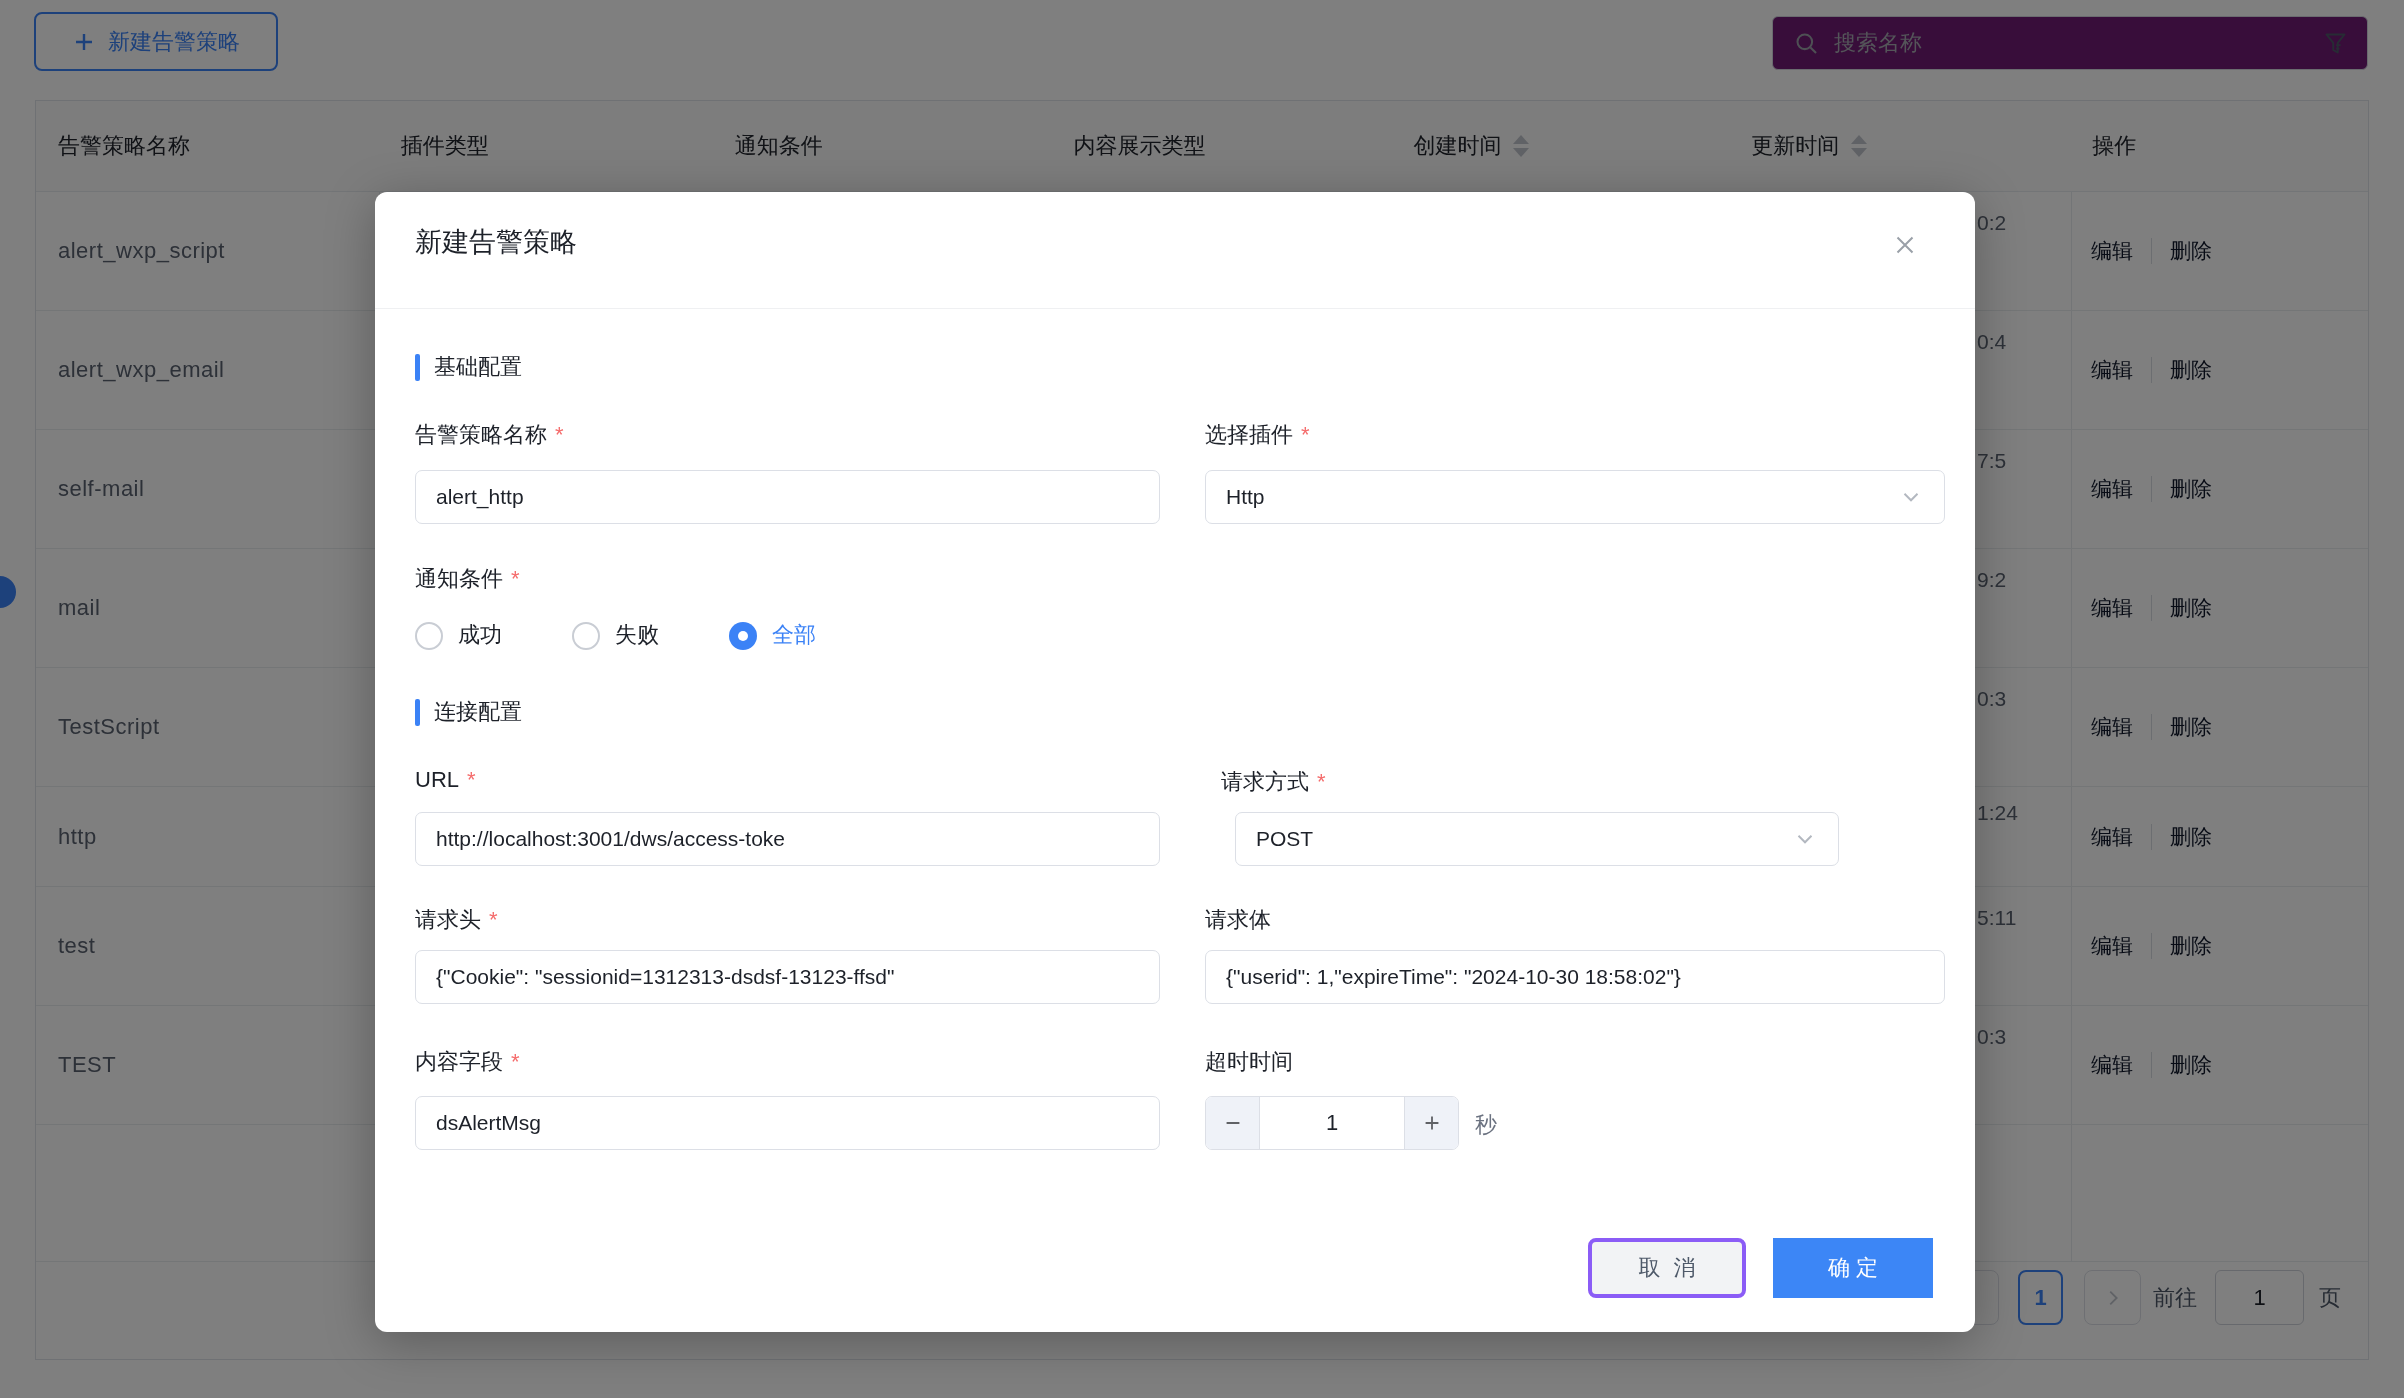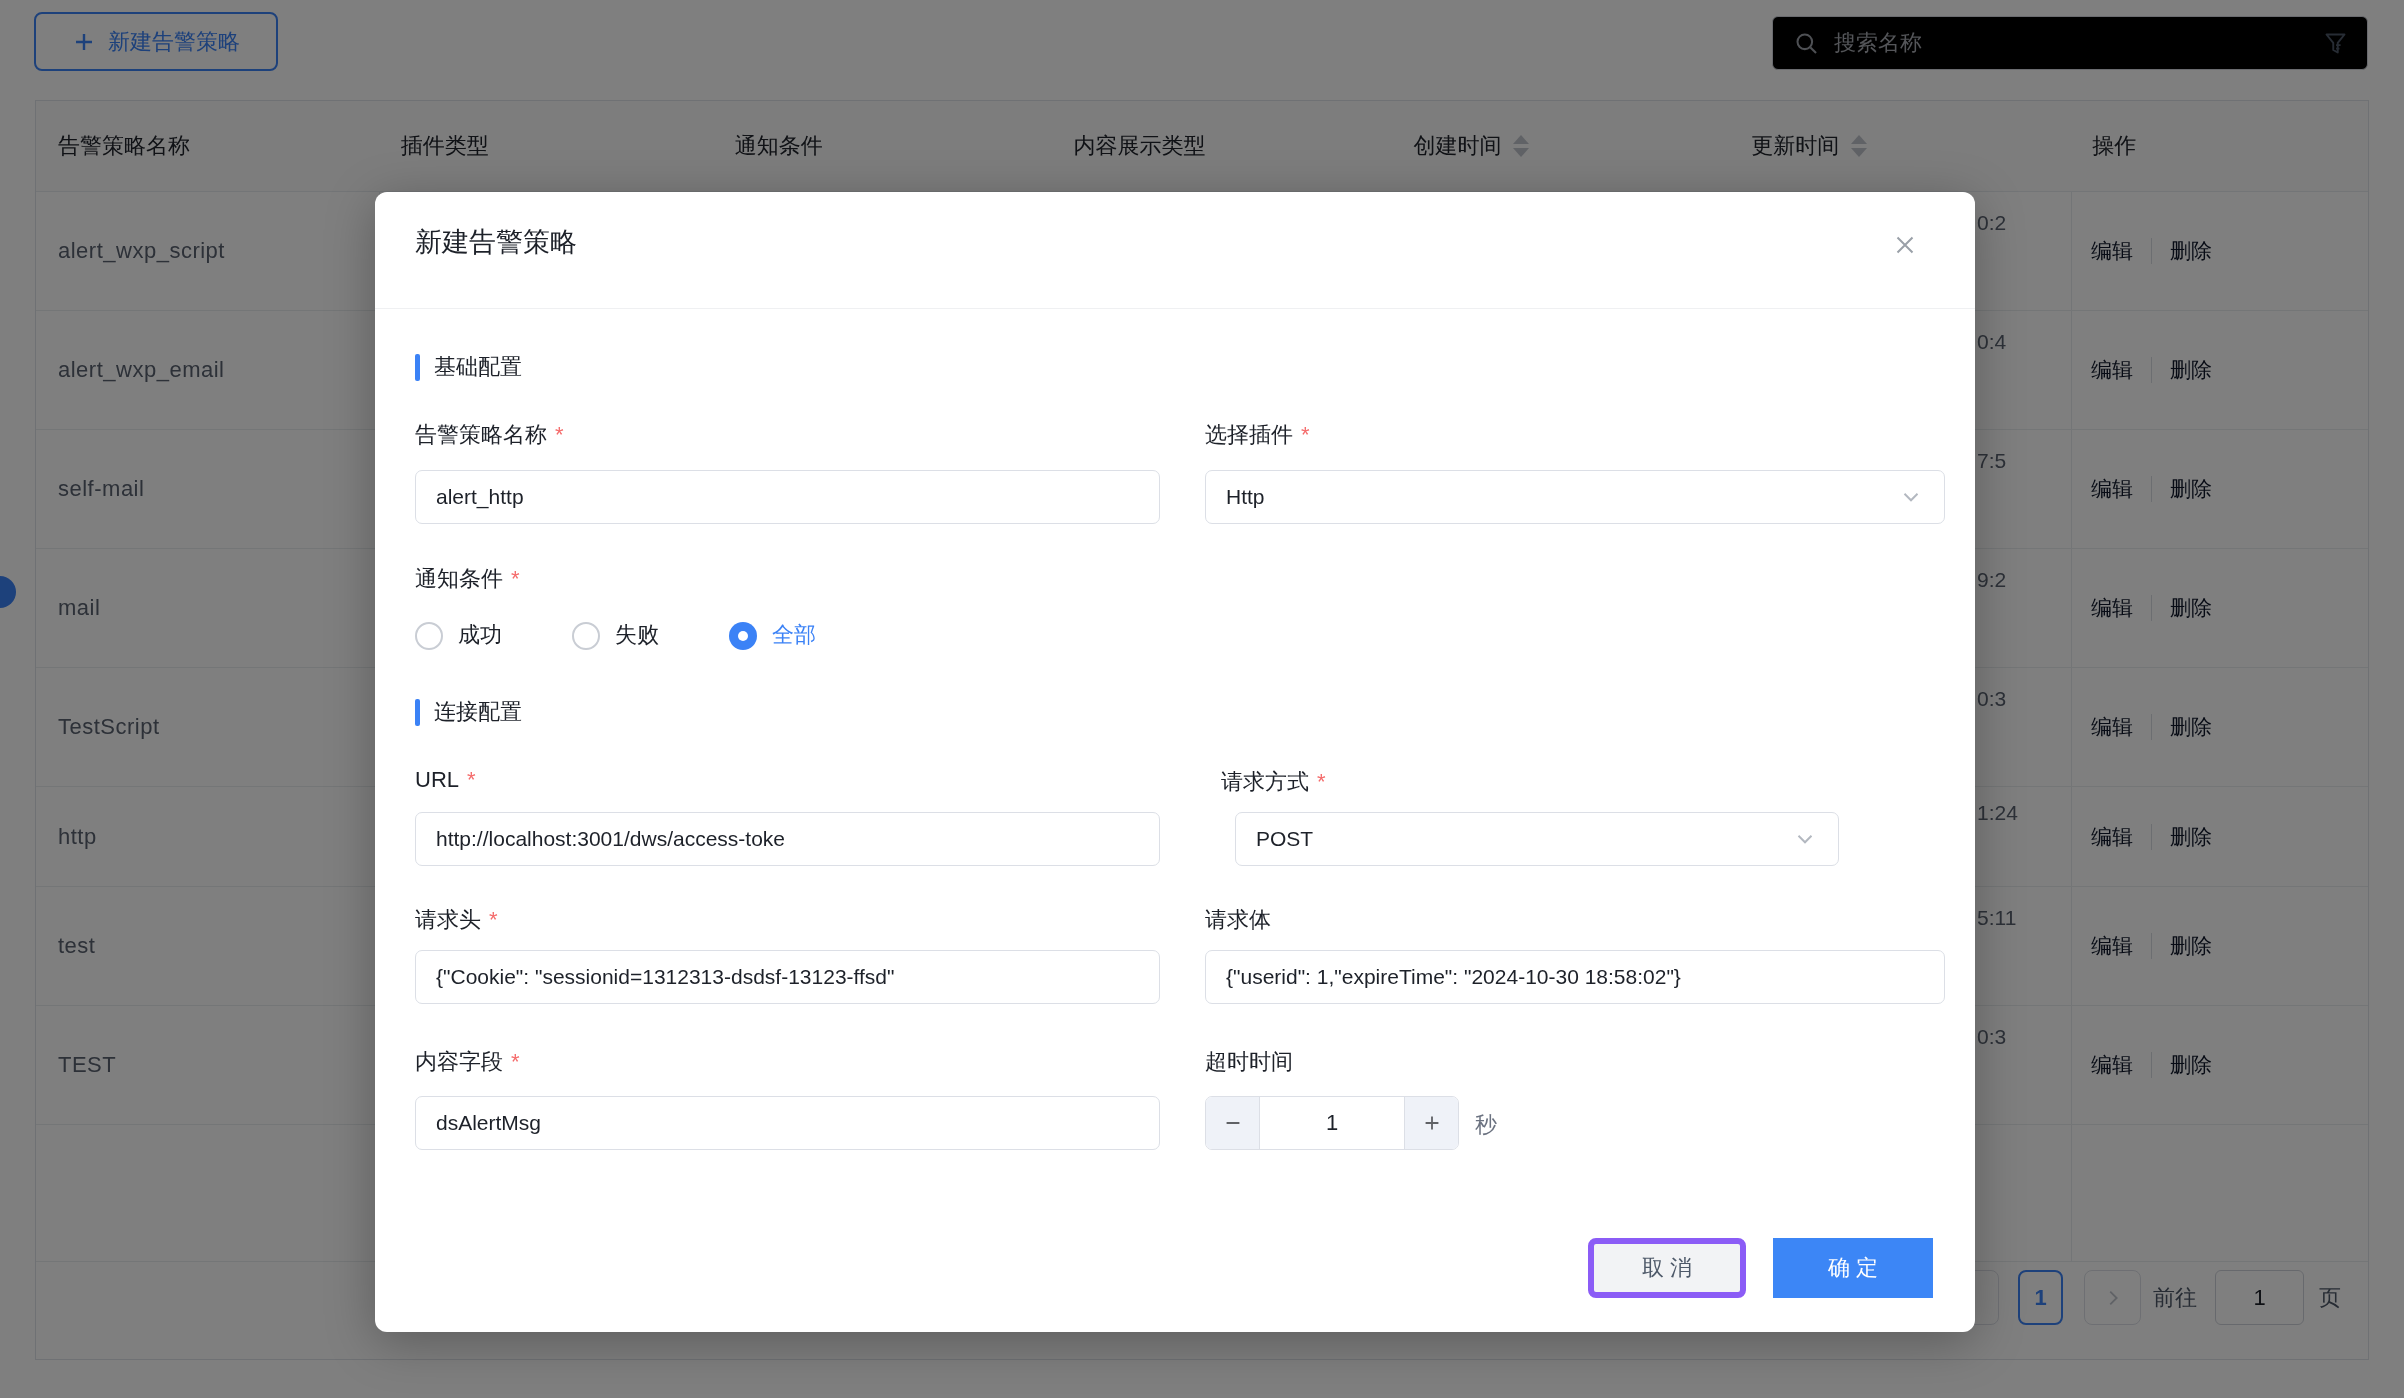--- a/index.html
+++ b/index.html
@@ -5,21 +5,21 @@
   * { margin:0; padding:0; box-sizing:border-box; }
   html,body { background:#fff; }
   body { font-family:"Liberation Sans","DejaVu Sans",sans-serif; color:#1d2129; }
   .stage { position:relative; width:2404px; height:1398px; background:#fff; overflow:hidden; }
 
   
   .btn-new { position:absolute; left:34px; top:12px; width:244px; height:59px;
     border:2px solid #3b82f6; border-radius:8px; background:#fff; color:#3b82f6;
     display:flex; align-items:center; justify-content:center; gap:12px; font-size:22px; cursor:pointer; }
   .search-box { position:absolute; left:1772px; top:16px; width:596px; height:54px;
-    border:1px solid #d4d7de; border-radius:6px; background:#000000;
+    border:1px solid #d4d7de; border-radius:6px; background:#701a75;
     display:flex; align-items:center; padding:0 18px 0 20px; }
   .search-box .ph { flex:1; margin-left:14px; font-size:22px; color:#a8abb2; }
 
   
   .table { position:absolute; left:35px; top:100px; width:2334px; height:1260px;
     border:1px solid #dfe3e8; background:#fff; }
   .vline { position:absolute; top:0; width:1px; height:1161px; background:#e7eaee; }
   .thead { position:relative; display:flex; height:91px; background:#fafafa;
     border-bottom:1px solid #e7eaee; align-items:center; }
   .th { display:flex; align-items:center; padding-left:22px; font-size:22px; font-weight:500; color:#20242c; height:100%; }
@@ -79,22 +79,22 @@
 
   .stepper { position:absolute; left:830px; top:904px; width:254px; height:54px; border:1px solid #dcdfe6; border-radius:7px;
     display:flex; overflow:hidden; background:#fff; }
   .step-btn { width:54px; display:flex; align-items:center; justify-content:center; background:#eff2f8; cursor:pointer; color:#606266; }
   .step-btn.minus { border-right:1px solid #dcdfe6; }
   .step-btn.plus  { border-left:1px solid #dcdfe6; }
   .step-val { flex:1; display:flex; align-items:center; justify-content:center; font-size:22px; color:#1d2129; }
   .step-unit { position:absolute; left:1100px; top:918px; font-size:22px; color:#6b7280; }
 
   .m-footer { position:absolute; right:42px; bottom:34px; display:flex; gap:27px; }
-  .btn-cancel { width:158px; height:60px; background:#f2f3f5; border:6px solid #8b5cf6; border-radius:8px;
-    font-size:22px; color:#4e5969; display:flex; align-items:center; justify-content:center; cursor:pointer; }
+  .btn-cancel { width:158px; height:60px; background:#f2f3f5; border:4px solid #8b5cf6; border-radius:8px;
+    font-size:22px; color:#4e5969; display:flex; align-items:center; justify-content:center; cursor:pointer;font-family:Liberation Mono, monospace; }
   .btn-confirm { width:160px; height:60px; background:#3c86f6; border:none; border-radius:0;
     font-size:22px; color:#fff; display:flex; align-items:center; justify-content:center; cursor:pointer; }
 </style>
 </head>
 <body>
 
 <div class="stage">
 
   <button class="btn-new">
     <svg width="24" height="24" viewBox="0 0 24 24">

